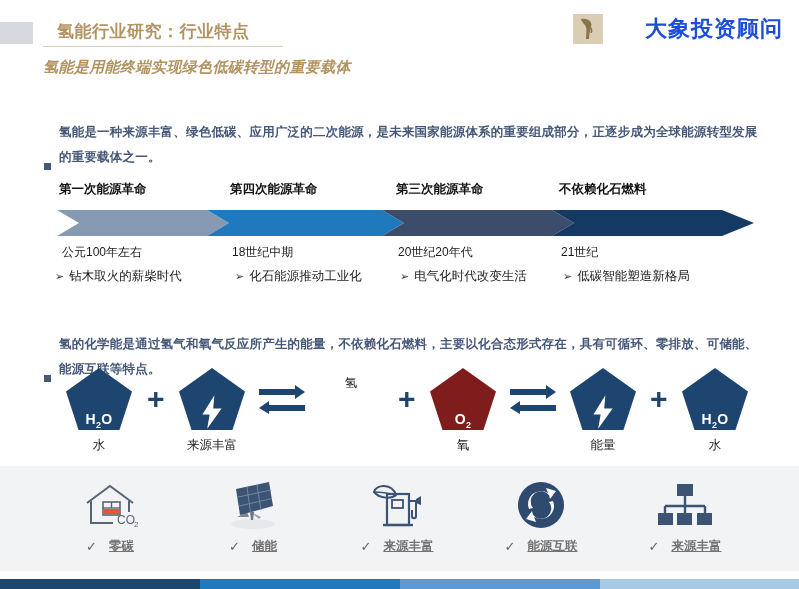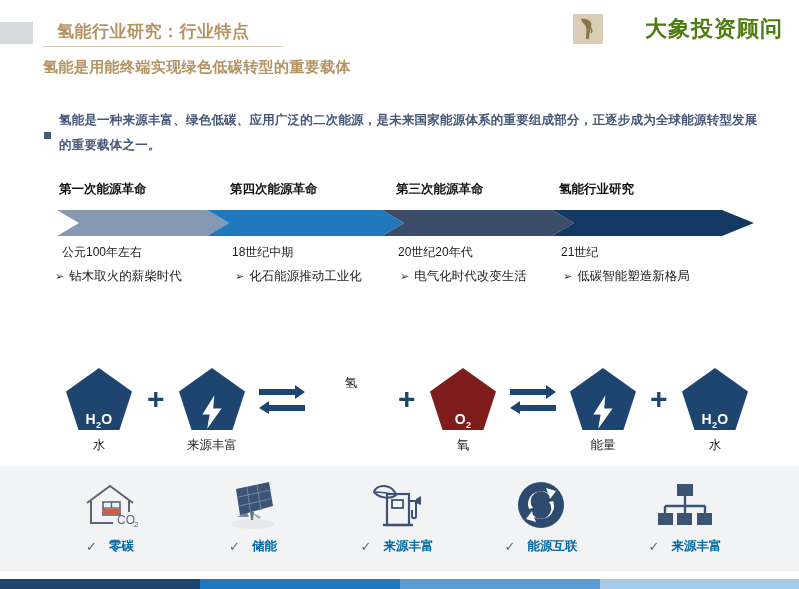--- a/index.html
+++ b/index.html
@@ -21,36 +21,36 @@
     font-size: 17px; font-weight: bold; color: #b39362;
     letter-spacing: .5px; white-space: nowrap;
   }
   .hdr-rule {
     position: absolute; left: 43px; top: 46px;
     width: 240px; height: 1px; background: #d9cdb4;
   }
   .hdr-sub {
     position: absolute; left: 43px; top: 58px;
     font-size: 15px; font-weight: bold; color: #b39362;
-    letter-spacing: .4px; white-space: nowrap;
+    letter-spacing: .4px; white-space: nowrap; font-style: italic;
   }
   .logo { position: absolute; right: 16px; top: 14px; display: flex; align-items: center; gap: 6px; }
   .logo-mark {
     width: 30px; height: 30px; background: #d9cdb4; position: relative; border-radius: 1px;
   }
   .logo-mark svg { position: absolute; left: 4px; top: 3px; }
   .logo-text {
     font-family: Liberation Sans, sans-serif;
-    font-size: 22px; color: #4d7c0f; font-weight: bold; letter-spacing: 1px;
+    font-size: 22px; color: #1d4ed8; font-weight: bold; letter-spacing: 1px;
     white-space: nowrap;
     margin-left: 36px;
   }
 
   
-  .bullet { position: absolute; display: flex; align-items: center; }
+  .bullet { position: absolute; display: flex; align-items: flex-end; margin-top: 12px; }
   .bullet-sq {
     width: 7px; height: 7px; background: #46587a; flex: 0 0 auto; margin-top: 5px; margin-right: 8px;
   }
   .bullet-txt {
     font-size: 12.5px; font-weight: bold; color: #46587a; line-height: 25px;
     letter-spacing: .2px;
   }
   #bullet1 { left: 44px; top: 108px; width: 716px; }
   #bullet2 { left: 44px; top: 320px; width: 716px; }
 
@@ -96,21 +96,21 @@
   .feat { position: absolute; top: 0; width: 150px; height: 105px; }
   .feat-icon {
     position: absolute; left: 0; top: 10px; width: 150px; height: 58px;
     display: flex; align-items: center; justify-content: center;
   }
   .feat-row {
     position: absolute; left: 0; top: 72px; width: 150px;
     display: flex; align-items: center; justify-content: center; gap: 12px;
   }
   .feat-check { color: #5b6472; font-size: 13px; }
-  .feat-label { font-size: 12.5px; font-weight: bold; color: #0369a1; white-space: nowrap; }
+  .feat-label { font-size: 12.5px; font-weight: bold; color: #737373; white-space: nowrap; text-decoration: underline; }
 
   
   .footer { position: absolute; left: 0; bottom: 0; width: 799px; height: 10px; display: flex; }
   .footer div { height: 10px; }
 </style>
 </head>
 <body>
 
 <div class="slide">
 
@@ -130,21 +130,21 @@
   </div>
 
   <div class="bullet" id="bullet1">
     <div class="bullet-sq"></div>
     <div class="bullet-txt">氢能是一种来源丰富、绿色低碳、应用广泛的二次能源，是未来国家能源体系的重要组成部分，正逐步成为全球能源转型发展的重要载体之一。</div>
   </div>
 
   <div class="tl-label" style="left:59px">第一次能源革命</div>
   <div class="tl-label" style="left:230px">第四次能源革命</div>
   <div class="tl-label" style="left:396px">第三次能源革命</div>
-  <div class="tl-label" style="left:559px">氢能行业研究</div>
+  <div class="tl-label" style="left:559px">不依赖化石燃料</div>
 
   <svg class="tl-arrow" viewBox="0 0 697 26" preserveAspectRatio="none">
     <polygon id="seg1" points="0,0 150,0 172,13 150,26 0,26 22,13" fill="#8699b3"></polygon>
     <polygon id="seg2" points="150,0 325,0 347,13 325,26 150,26 172,13" fill="#2079bd"></polygon>
     <polygon id="seg3" points="325,0 495,0 517,13 495,26 325,26 347,13" fill="#3c4d6b"></polygon>
     <polygon id="seg4" points="495,0 665,0 697,13 665,26 495,26 517,13" fill="#143a63"></polygon>
   </svg>
 
   <div class="tl-year" style="left:62px">公元100年左右</div>
   <div class="tl-year" style="left:232px">18世纪中期</div>
@@ -161,20 +161,24 @@
   </div>
   <div class="tl-item" style="left:400px">
     <span class="tl-chev">➢</span>
     <span>电气化时代改变生活</span>
   </div>
   <div class="tl-item" style="left:563px">
     <span class="tl-chev">➢</span>
     <span>低碳智能塑造新格局</span>
   </div>
 
+  <div class="bullet" id="bullet2">
+    <div class="bullet-sq"></div>
+    <div class="bullet-txt">氢的化学能是通过氢气和氧气反应所产生的能量，不依赖化石燃料，主要以化合态形式存在，具有可循环、零排放、可储能、能源互联等特点。</div>
+  </div>
 
   <div class="rx">
 
     <div class="rx-node" style="left:66px">
       <div class="pent" style="background: rgb(29, 69, 112);">
         <span class="pent-label">H<sub>2</sub>O</span>
       </div>
       <div class="rx-cap">水</div>
     </div>
 

